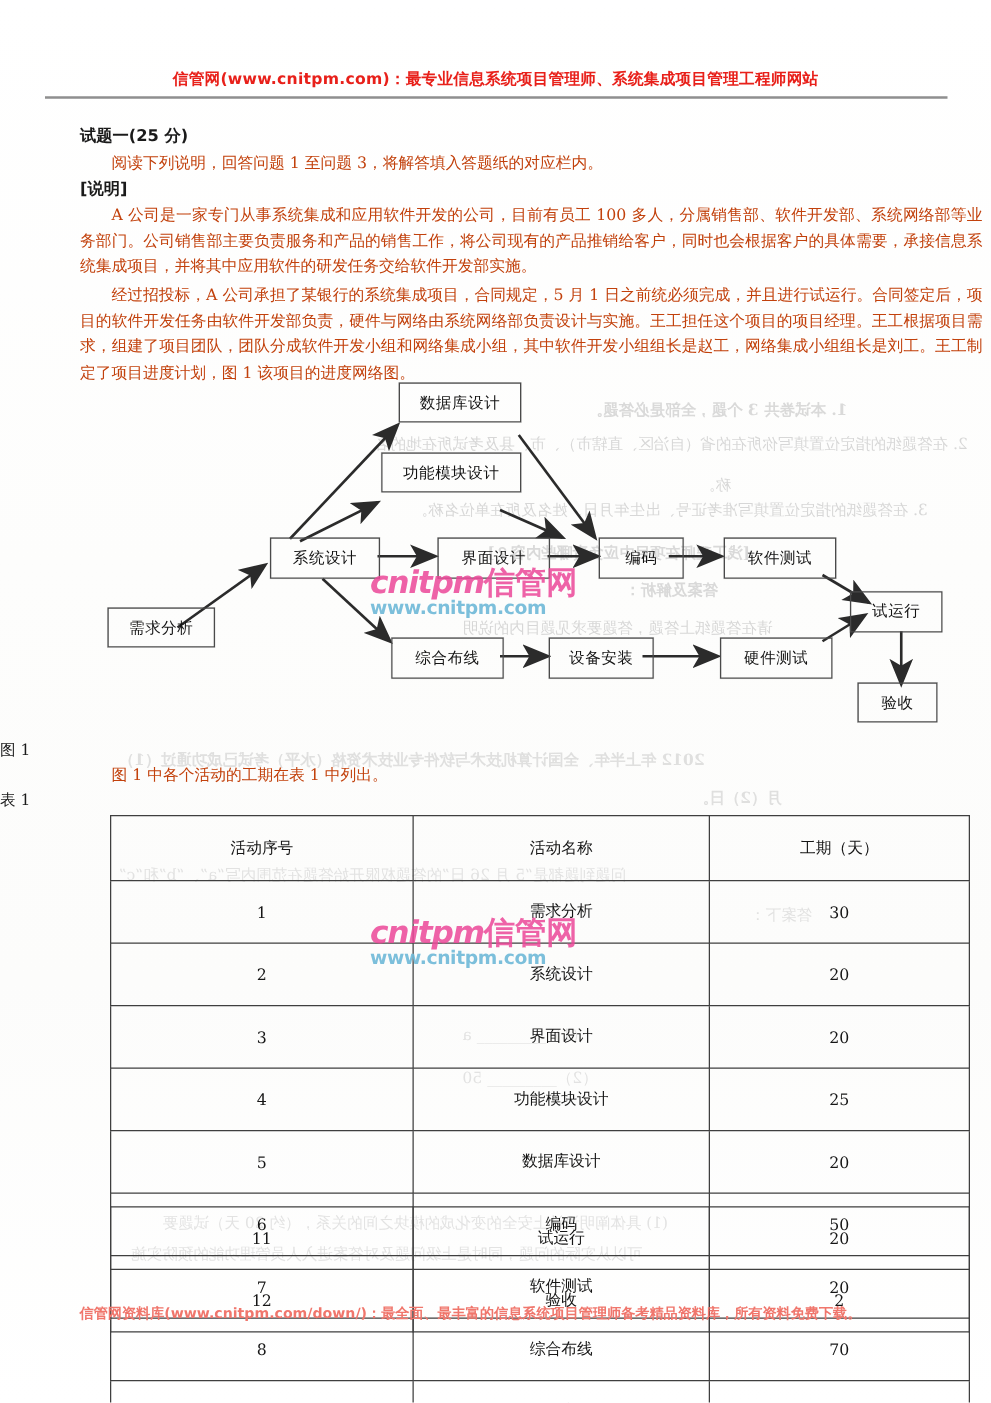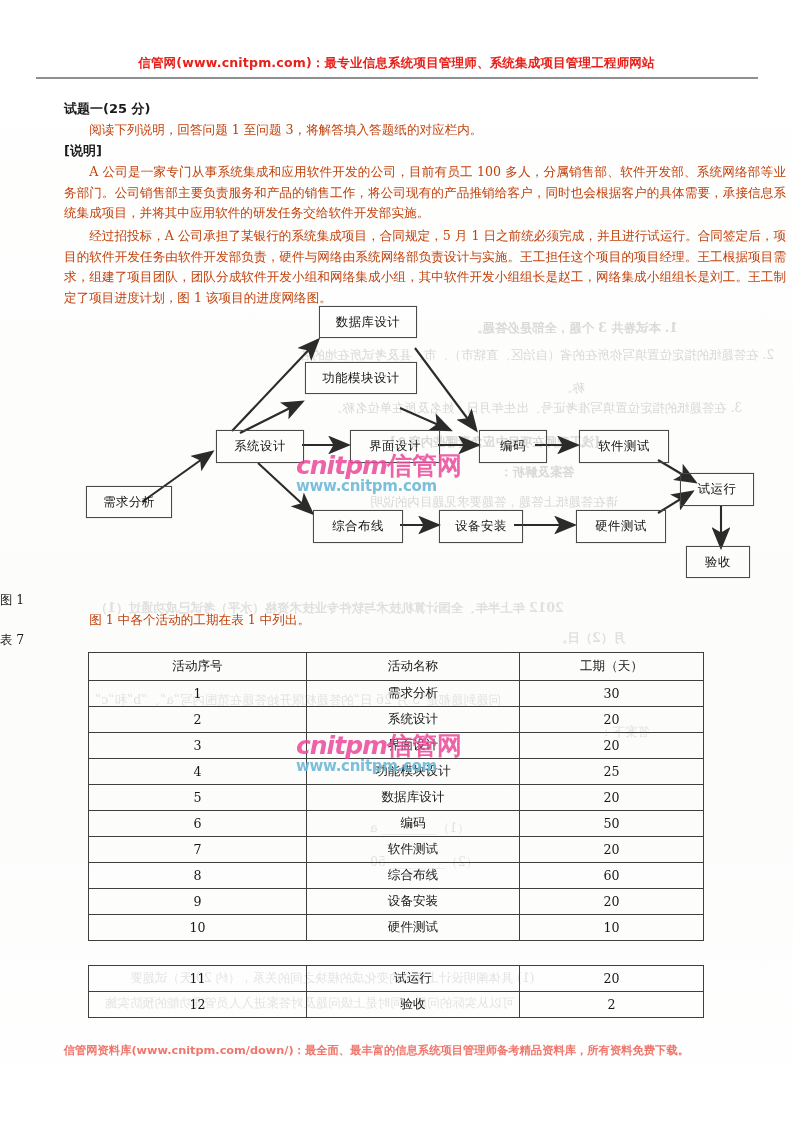--- a/index.html
+++ b/index.html
@@ -54,21 +54,21 @@
     font-family:"DejaVu Serif","Liberation Serif",serif;font-size:12.4px;
   }
   
   .tbl{
     position:absolute;border-collapse:collapse;
     font-family:"DejaVu Serif","Liberation Serif",serif;
     font-size:12.6px;color:#161616;background:transparent;
   }
   .tbl td,.tbl th{
     border:1px solid #3f3f3f;text-align:center;font-weight:normal;
-    padding:0;height:25px;vertical-align:middle;
+    padding:12px;height:25px;vertical-align:middle;
   }
   .tbl .c1{width:217px;}
   .tbl .c2{width:212px;}
   .tbl .c3{width:183px;}
   .tbl tr.hdr td{height:27px;}
   
   .wm{position:absolute;pointer-events:none;user-select:none;}
   .wm .l1{
     font-family:"DejaVu Sans","Liberation Sans",sans-serif;
     font-weight:bold;font-style:italic;font-size:25px;
@@ -207,21 +207,21 @@
     </div>
 </div>
 
 <div class="wm" style="left:296px;top:454px;">
   <div class="l1"><span>cnitpm</span><span class="cn">信管网</span></div>
   <div class="l2">www.cnitpm.com</div>
 </div>
 
 <div class="cap" style="top:592px;">图 1</div>
 <div class="blk p indent" style="left:36px;top:610px;">图 1 中各个活动的工期在表 1 中列出。</div>
-<div class="cap" style="top:632px;">表 7</div>
+<div class="cap" style="top:632px;">表 1</div>
 
 <table class="tbl" style="left:88px;top:652px;">
   <tbody>
     <tr class="hdr">
       <td class="c1">活动序号</td>
       <td class="c2">活动名称</td>
       <td class="c3">工期（天）</td>
     </tr>
     <tr>
         <td class="c1">1</td>
@@ -254,21 +254,21 @@
         <td class="c3">50</td>
       </tr>
     <tr>
         <td class="c1">7</td>
         <td class="c2">软件测试</td>
         <td class="c3">20</td>
       </tr>
     <tr>
         <td class="c1">8</td>
         <td class="c2">综合布线</td>
-        <td class="c3">60</td>
+        <td class="c3">70</td>
       </tr>
     <tr>
         <td class="c1">9</td>
         <td class="c2">设备安装</td>
         <td class="c3">20</td>
       </tr>
     <tr>
         <td class="c1">10</td>
         <td class="c2">硬件测试</td>
         <td class="c3">10</td>

